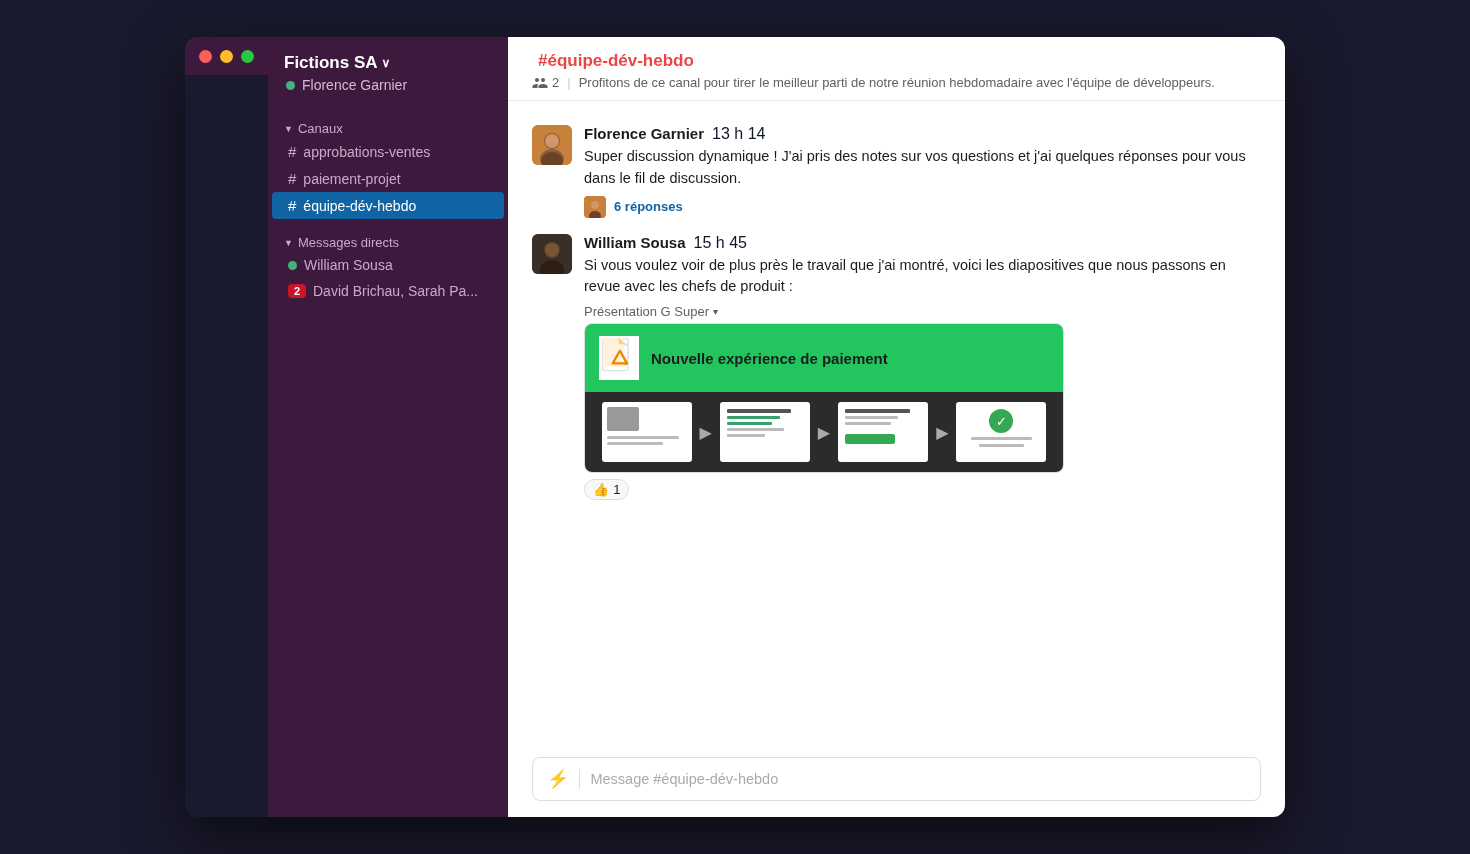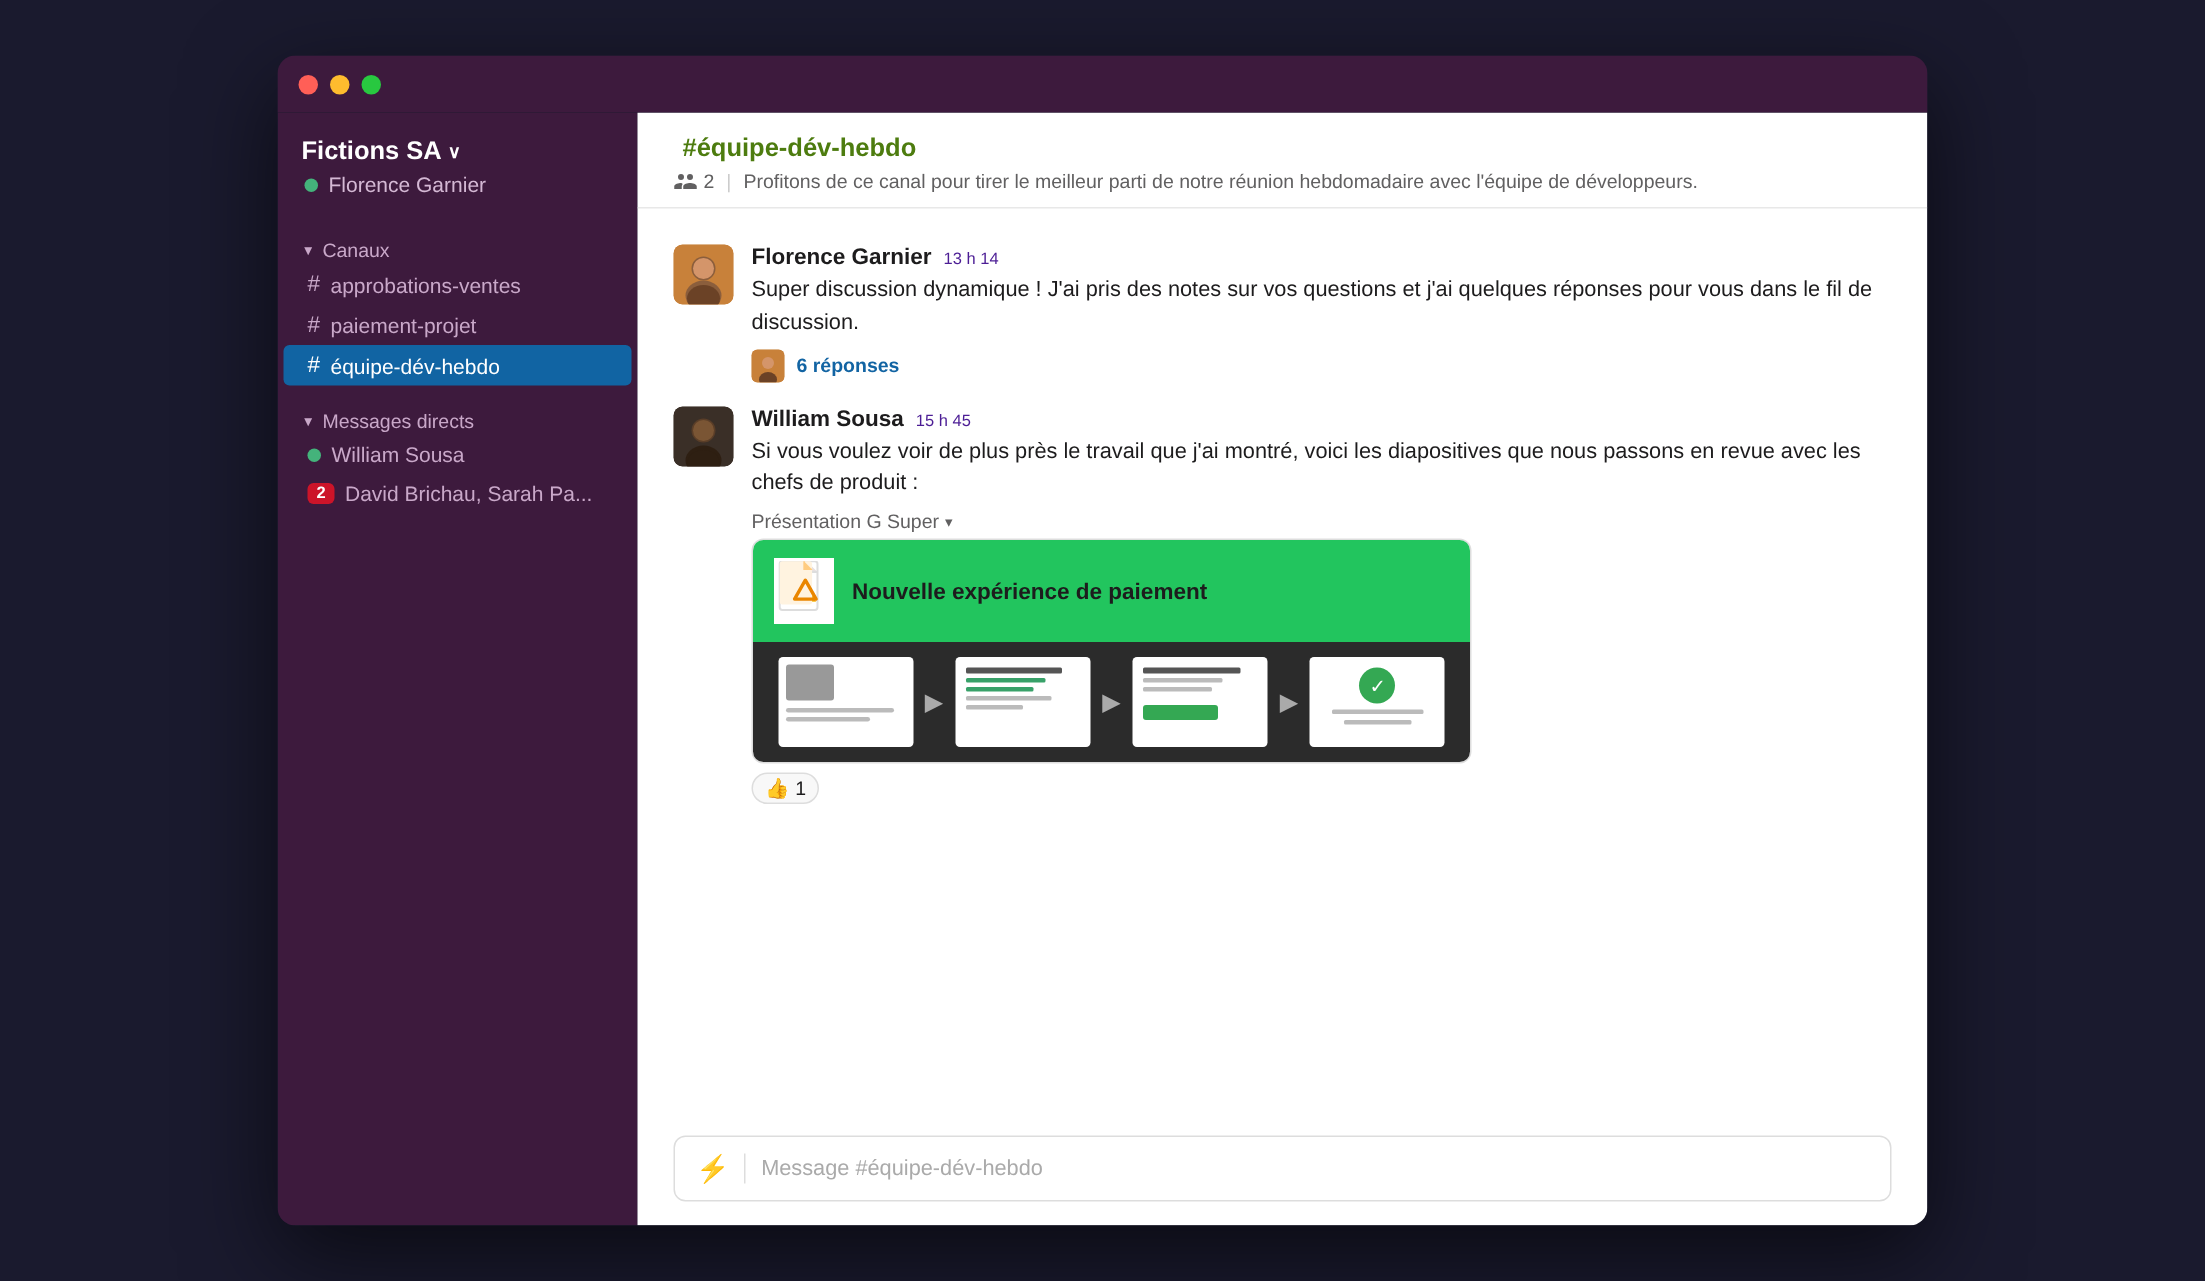--- a/index.html
+++ b/index.html
@@ -11,21 +11,21 @@
       justify-content: center;
       height: 100vh;
       overflow: hidden;
     }
     .app-window {
       width: 1100px;
       height: 780px;
       border-radius: 12px;
       overflow: hidden;
       display: flex;
-      flex-direction: column;
+      flex-direction: row;
       box-shadow: 0 20px 60px rgba(0,0,0,0.6);
     }
     .title-bar {
       background: #3d1a3d;
       height: 38px;
       display: flex;
       align-items: center;
       padding: 0 14px;
       flex-shrink: 0;
     }
@@ -212,22 +212,22 @@
       align-items: baseline;
       gap: 8px;
       margin-bottom: 3px;
     }
     .msg-author {
       font-weight: 700;
       font-size: 15px;
       color: #1d1c1d;
     }
     .msg-time {
-      font-size: 11px;
-      color: #4c1d95;
+      font-size: 16px;
+      color: #0f172a;
     }
     .msg-text {
       font-size: 14.5px;
       color: #1d1c1d;
       line-height: 1.5;
     }
     .thread-preview {
       display: flex;
       align-items: center;
       gap: 8px;
@@ -448,21 +448,21 @@
           <span>David Brichau, Sarah Pa...</span>
         </div>
       </div>
     </div>
 
     <div class="main">
 
       <div class="channel-header">
         <div class="channel-title">
           <span class="hash-bold"></span>
-          <span style="font-size:17px;font-weight:700;color:#4d7c0f;">#équipe-dév-hebdo</span>
+          <span style="font-size:17px;font-weight:700;color:#ef4444;">#équipe-dév-hebdo</span>
         </div>
         <div class="channel-meta">
           <span class="members-icon">
             <svg width="16" height="14" viewBox="0 0 16 14" fill="none" xmlns="http://www.w3.org/2000/svg">
               <path d="M11 6a2 2 0 100-4 2 2 0 000 4zM5 6a2 2 0 100-4 2 2 0 000 4zM11 8c-1.5 0-4.5.75-4.5 2.25V12h9v-1.75C15.5 8.75 12.5 8 11 8zM5 8C3.5 8 .5 8.75.5 10.25V12h5v-1.75c0-.6.25-1.15.65-1.6C5.77 8.25 5.38 8 5 8z" fill="#616061"></path>
             </svg>
             <span>2</span>
           </span>
           <span class="divider">|</span>
           <span>Profitons de ce canal pour tirer le meilleur parti de notre réunion hebdomadaire avec l'équipe de développeurs.</span>

